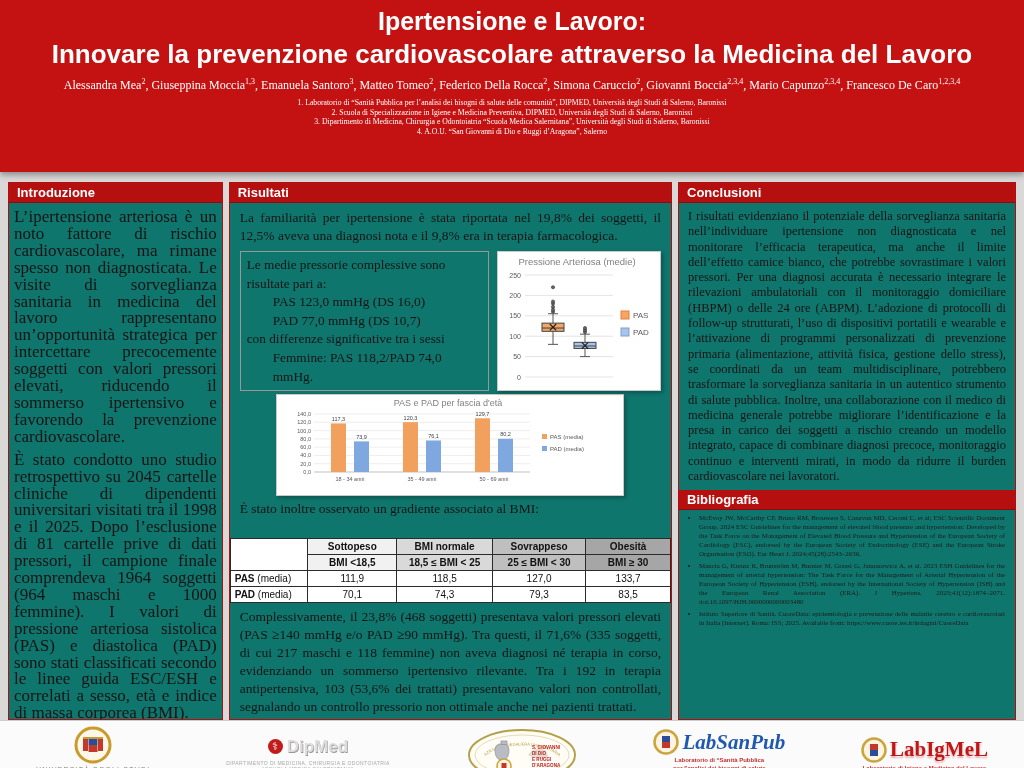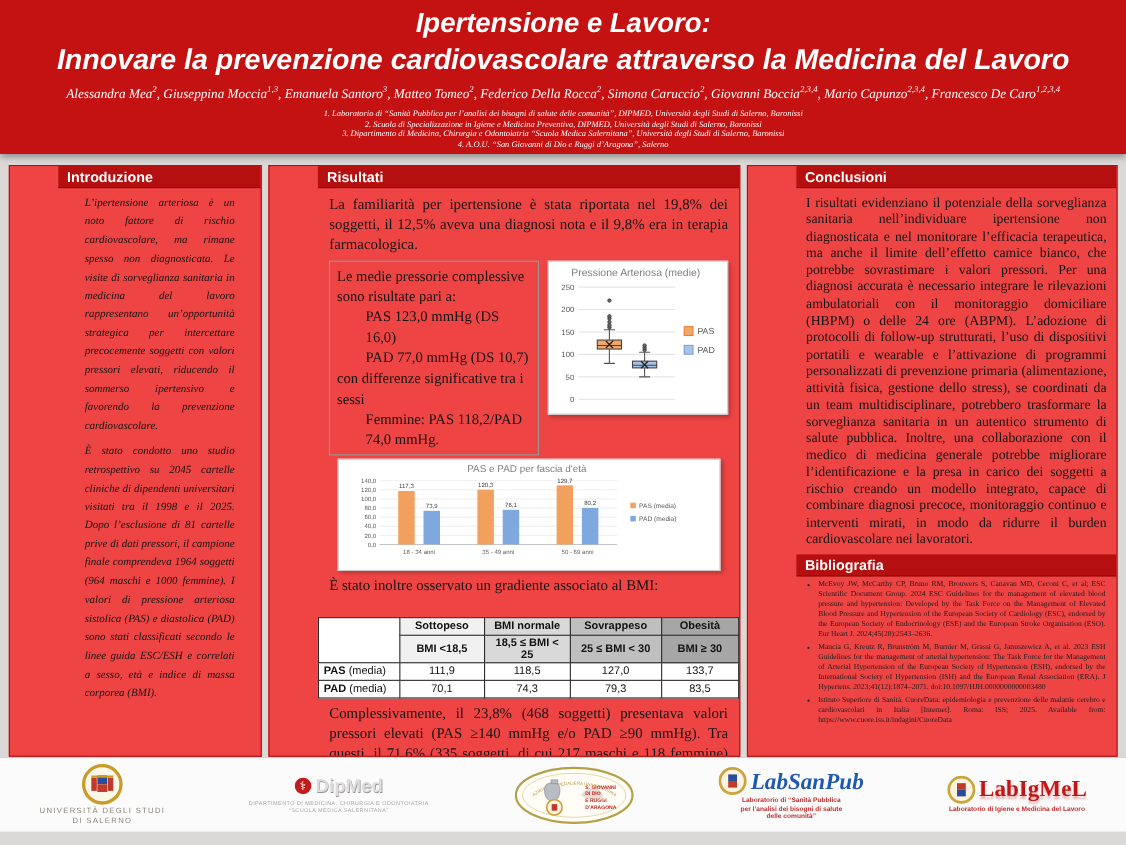--- a/index.html
+++ b/index.html
@@ -1,32 +1,32 @@
 <!DOCTYPE html>
 <html><head>
 <meta charset="utf-8">
 <style>
   html,body{margin:0;padding:0;width:1024px;height:768px;overflow:hidden;
     background:#dbd8d8;font-family:"Liberation Serif",serif;}
   
-  .banner{height:140px;background:#c41212;color:#fff;text-align:center;
-    box-shadow:0 3px 6px rgba(0,0,0,.35);position:relative;z-index:2;font-style:italic;}
+  .banner{height:172px;background:#c41212;color:#fff;text-align:center;
+    box-shadow:0 3px 6px rgba(0,0,0,.35);position:relative;z-index:2;}
   .title1{font-family:"Liberation Sans",sans-serif;font-weight:bold;font-size:25px;padding-top:7px;}
   .title2{font-family:"Liberation Sans",sans-serif;font-weight:bold;font-size:26px;margin-top:3px;}
   .authors{font-size:12px;margin-top:7px;}
   .authors sup{font-size:8px;}
   .affils{font-size:7.7px;line-height:9.7px;margin-top:5px;}
   
   .main{display:flex;gap:6px;padding:10px 8px 0;}
-  .panel{border:1px solid #ae0f0f;background:#ef4444;height:536px;overflow:hidden;padding-left:44px;}
+  .panel{border:1px solid #ae0f0f;background:#0f766e;height:536px;overflow:hidden;}
   .col-left{width:214px;}.col-mid{width:444px;}.col-right{width:338px;}
   .sec-bar{background:#b50f0f;color:#fff;font-family:"Liberation Sans",sans-serif;
     font-weight:bold;font-size:13px;padding:2px 8px;border-bottom:1px solid #8f0b0b;}
   .jtext{text-align:justify;color:#141414;}
-  .side-text{font-size:10px;line-height:16.9px;margin:6px 24px;font-style:italic;}
+  .side-text{font-size:17px;line-height:16.9px;margin:6px 5px;}
   .conc-text{font-size:12.5px;line-height:15.3px;margin:6px 9px;}
   .mid-text{font-size:13.5px;line-height:18px;margin:6px 10px;color:#141414;}
   .means-row{display:flex;margin:4px 10px 2px;gap:8px;align-items:flex-start;}
   .means-box{border:1px solid #979797;padding:4px 6px;flex:1;font-size:13.3px;line-height:18.6px;color:#141414;}
   .means-box .ind{padding-left:26px;}
   .chart-panel{background:#fff;border:1px solid #c9c9c9;box-shadow:2px 2px 4px rgba(0,0,0,.28);}
   .box-panel{width:160px;height:136px;padding:1px;flex:none;}
   .bar-panel{width:344px;height:98px;margin:3px auto 2px;padding:1px;}
   .bmi-table{border-collapse:collapse;margin:3px auto 4px;
     font-family:"Liberation Sans",sans-serif;font-size:10px;color:#111;background:#fff;}

